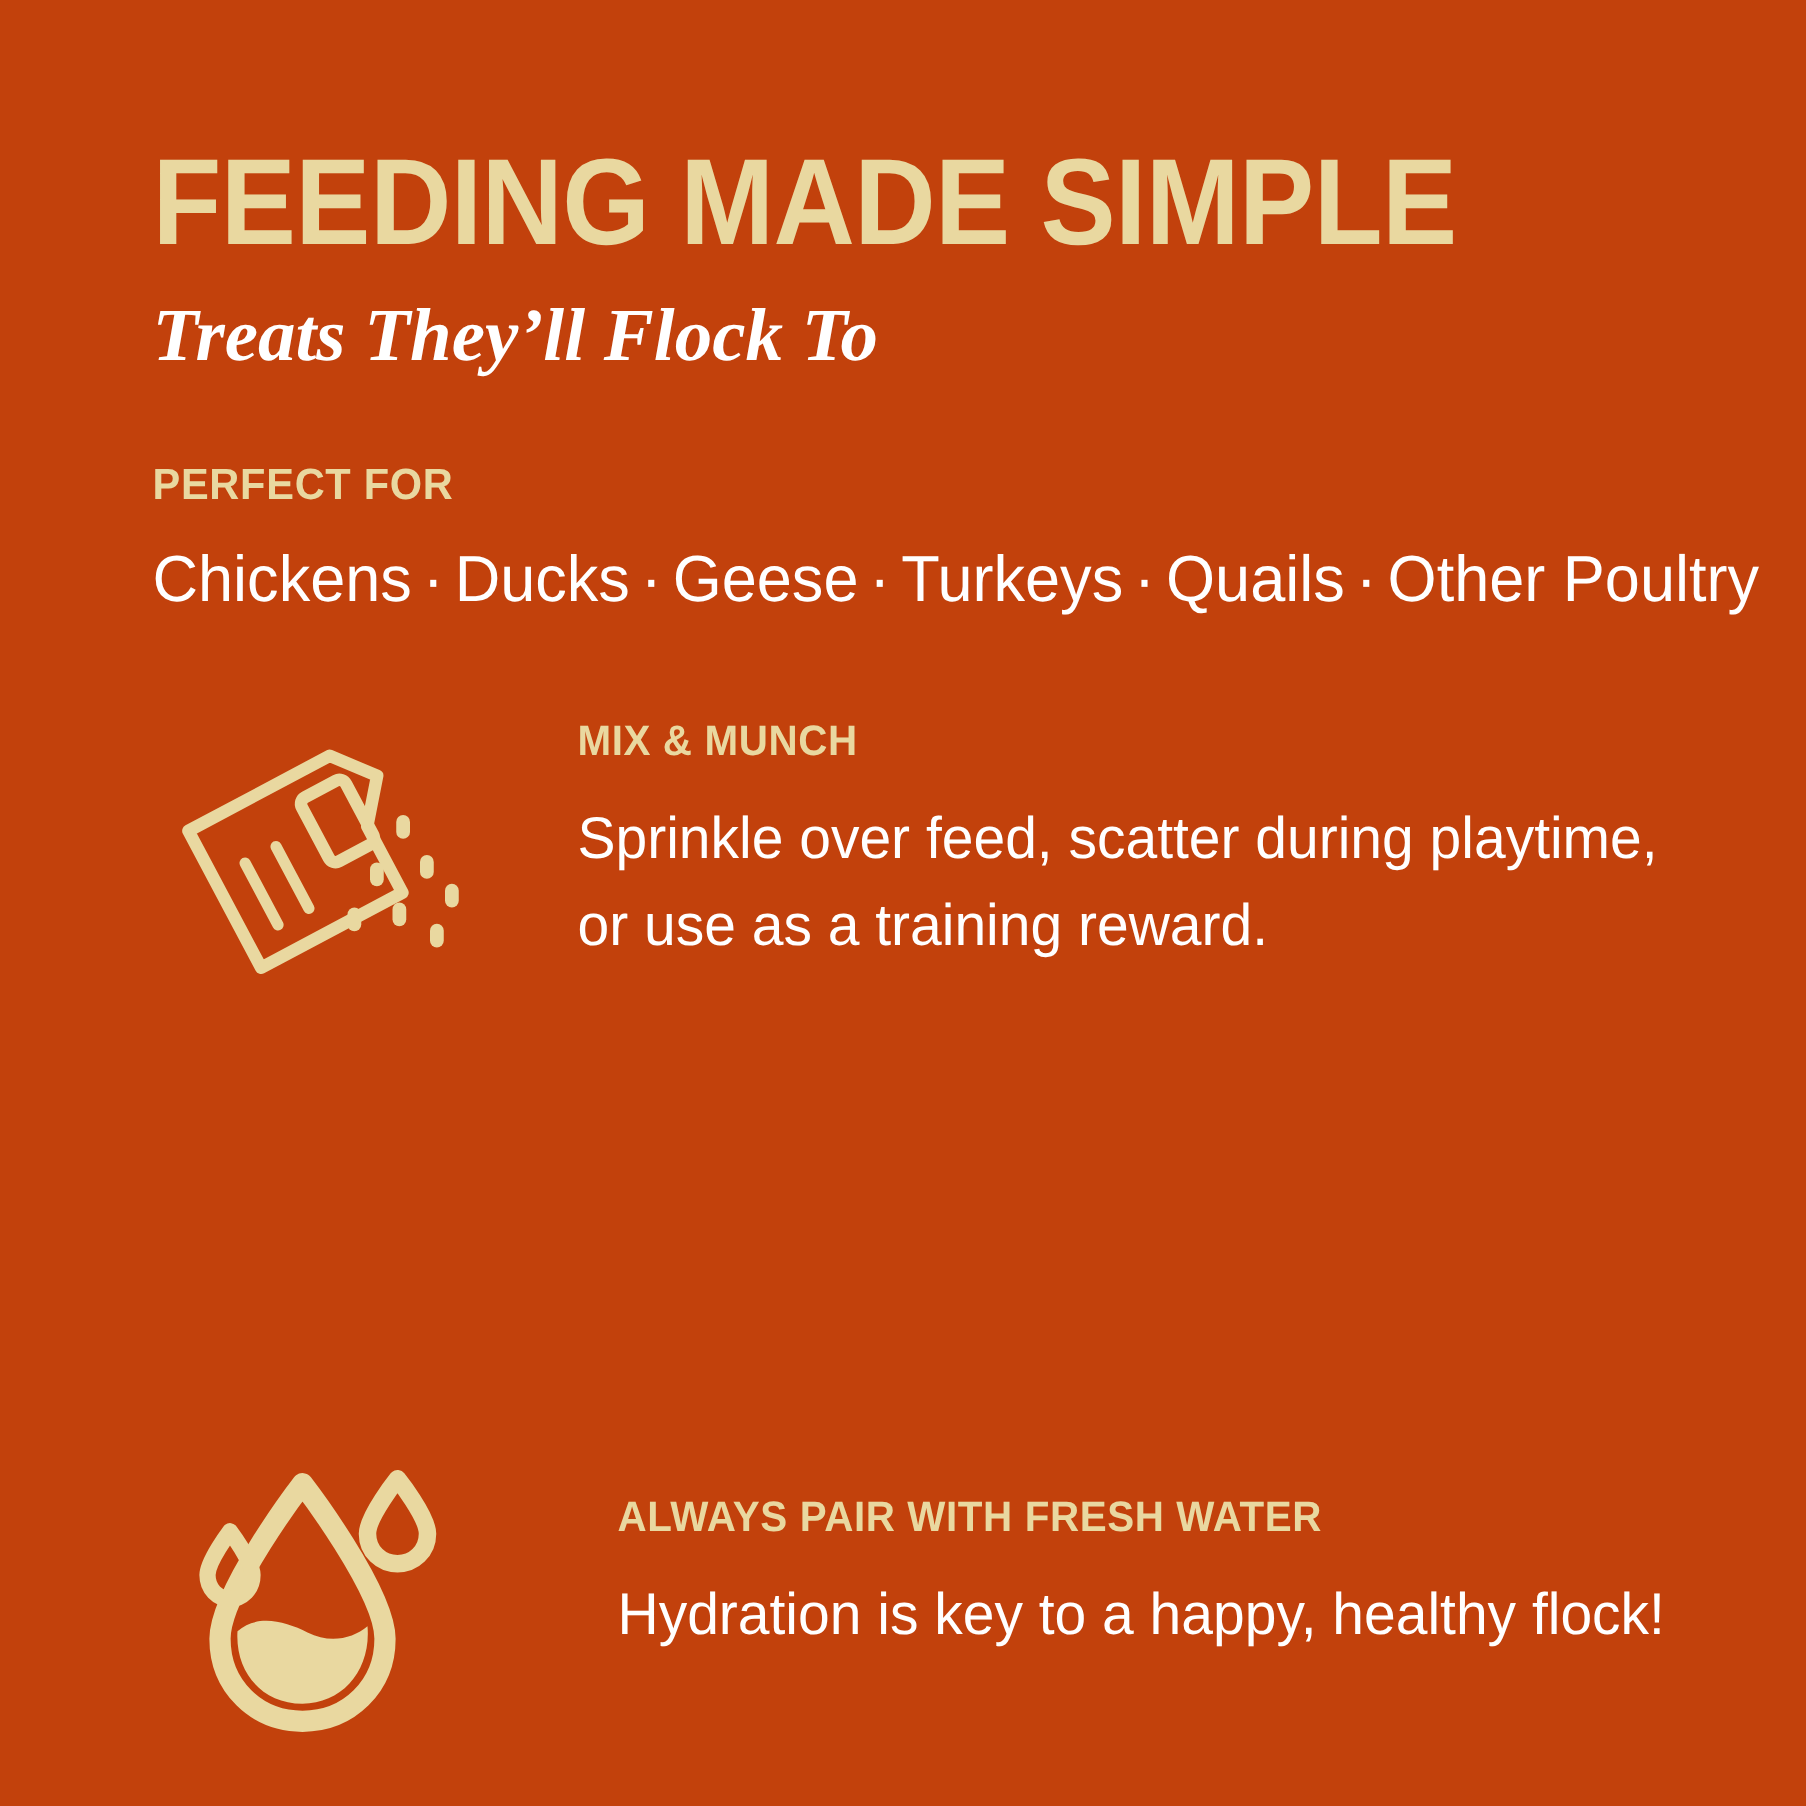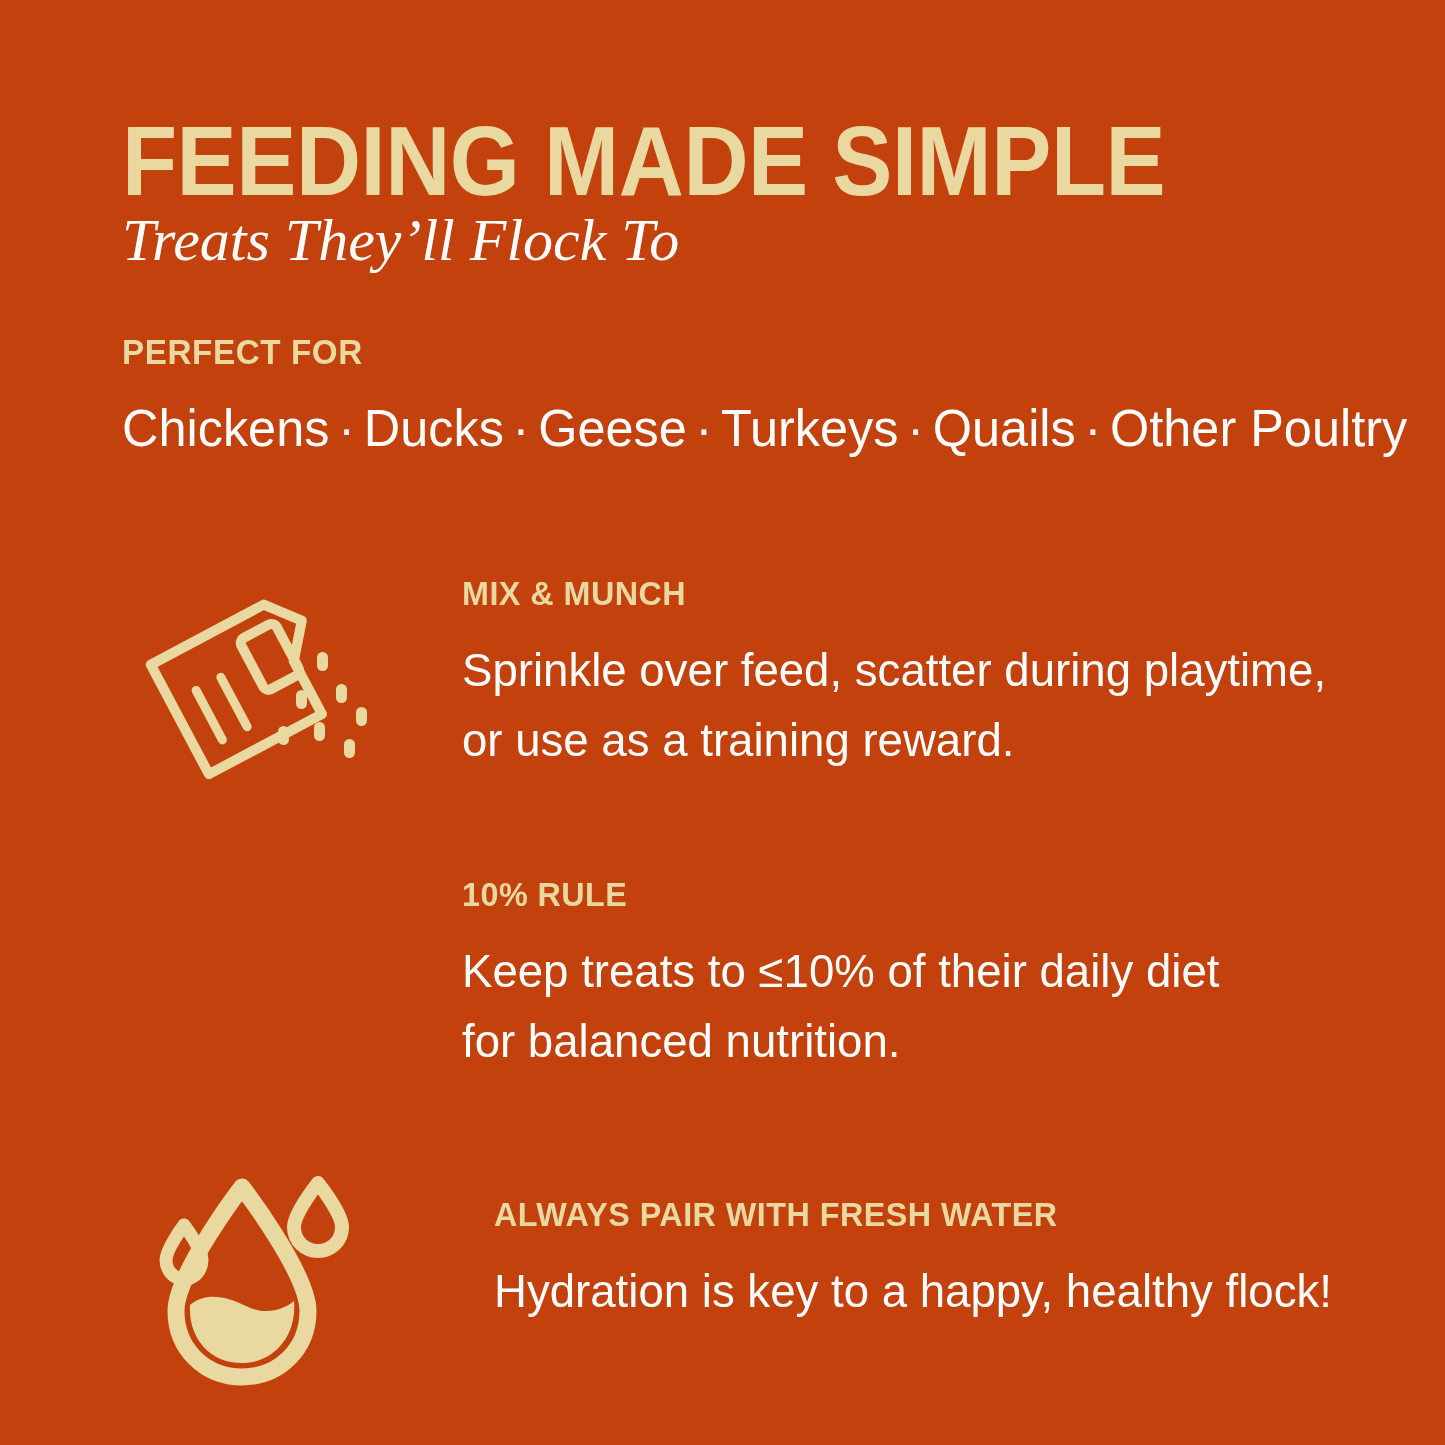--- a/index.html
+++ b/index.html
@@ -32,32 +32,33 @@
     line-height: 1.0;
     letter-spacing: -0.5px;
     color: #E9D8A0;
     transform: scaleX(0.92);
     transform-origin: left center;
     white-space: nowrap;
   }
   .subtitle {
     font-family: "Liberation Serif", "DejaVu Serif", serif;
     font-style: italic;
-    font-weight: normal;
+    font-weight: bold;
     font-size: 60px;
     line-height: 1.0;
     color: #FFFFFF;
+    margin-top: 28px;
     white-space: nowrap;
   }
 
   
   .perfect-block {
     position: absolute;
     left: 122px;
-    top: 332px;
+    top: 368px;
     width: 1250px;
   }
   .perfect-label {
     font-family: "Liberation Sans Narrow", "Liberation Sans", sans-serif;
     font-weight: bold;
     font-size: 35px;
     letter-spacing: 0.6px;
     color: #E9D8A0;
     transform: scaleX(0.95);
     transform-origin: left center;
@@ -167,27 +168,20 @@
     <div class="feature-text">
       <div class="feature-head">MIX &amp; MUNCH</div>
       <div class="feature-body">
         <div>Sprinkle over feed, scatter during playtime,</div>
         <div>or use as a training reward.</div>
       </div>
     </div>
   </div>
 
   <div class="feature" id="feature-1">
-    <div class="feature-text">
-      <div class="feature-head">10% RULE</div>
-      <div class="feature-body">
-        <div>Keep treats to ≤10% of their daily diet</div>
-        <div>for balanced nutrition.</div>
-      </div>
-    </div>
   </div>
 
   <div class="feature" id="feature-2">
     <div class="feature-icon">
       <svg width="260" height="230" viewBox="0 0 260 230">
 
         <path d="M92 22 C92 22 26 108 26 146 C26 184 55 212 92 212 C129 212 158 184 158 146 C158 108 92 22 92 22 Z" fill="none" stroke="#E9D8A0" stroke-width="17" stroke-linejoin="round"></path>
 
         <path d="M40 140 C56 126 78 132 96 141 C114 150 132 146 144 136 C147 171 124 198 92 198 C59 198 38 172 40 140 Z" fill="#E9D8A0"></path>
 

